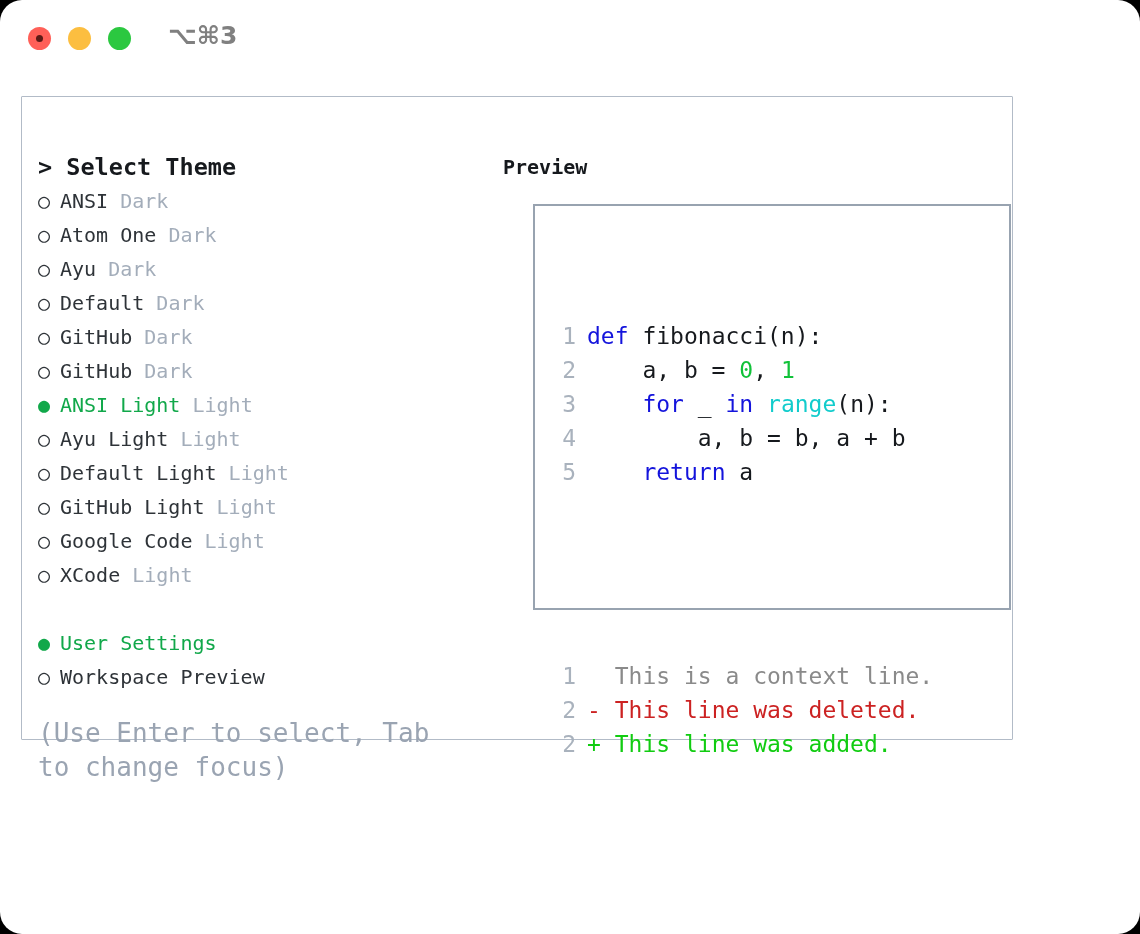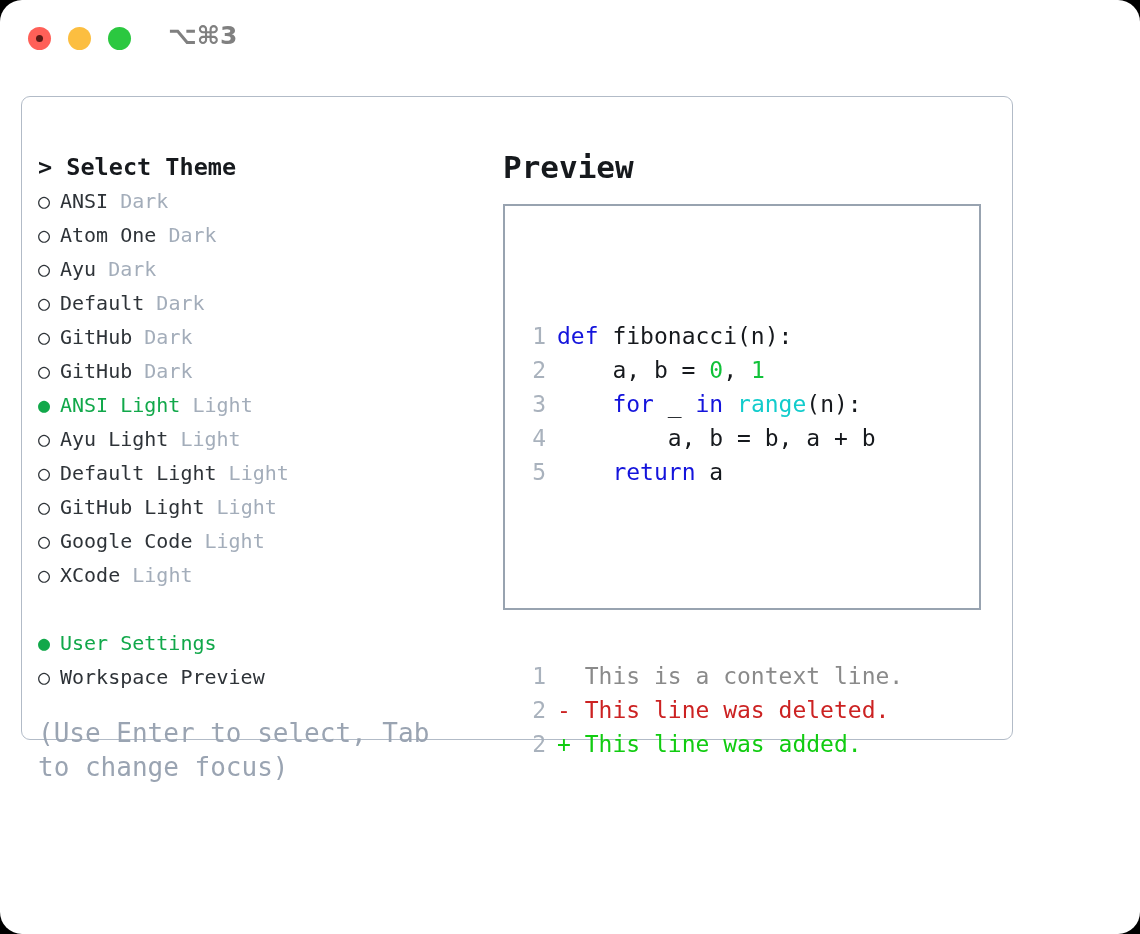--- a/index.html
+++ b/index.html
@@ -64,21 +64,21 @@
   }
 
   
   #panel {
     position: absolute;
     left: 21px;
     top: 96px;
     width: 992px;
     height: 644px;
     border: 1.6px solid #b2bbc7;
-    border-radius: 9px;
+    border-radius: 1px;
     box-sizing: border-box;
     background: #ffffff;
   }
 
   
   #left-col {
     position: absolute;
     left: 16px;
     top: 53px;
     width: 440px;
@@ -128,35 +128,36 @@
 
   
   #right-col {
     position: absolute;
     left: 481px;
     top: 53px;
     width: 500px;
   }
 
   #preview-title {
-    font-size: 31px;
+    font-size: 20px;
     font-weight: bold;
     color: #16191d;
     line-height: 34px;
     white-space: pre;
   }
 
   #preview-box {
     margin-top: 20px;
     width: 478px;
     height: 406px;
     border: 2px solid #98a3b0;
     box-sizing: border-box;
     background: #ffffff;
     position: relative;
+    margin-left: 30px;
   }
 
   #code-area {
     position: absolute;
     left: 17px;
     top: 45px;
     font-size: 23px;
     line-height: 34px;
     white-space: pre;
   }

